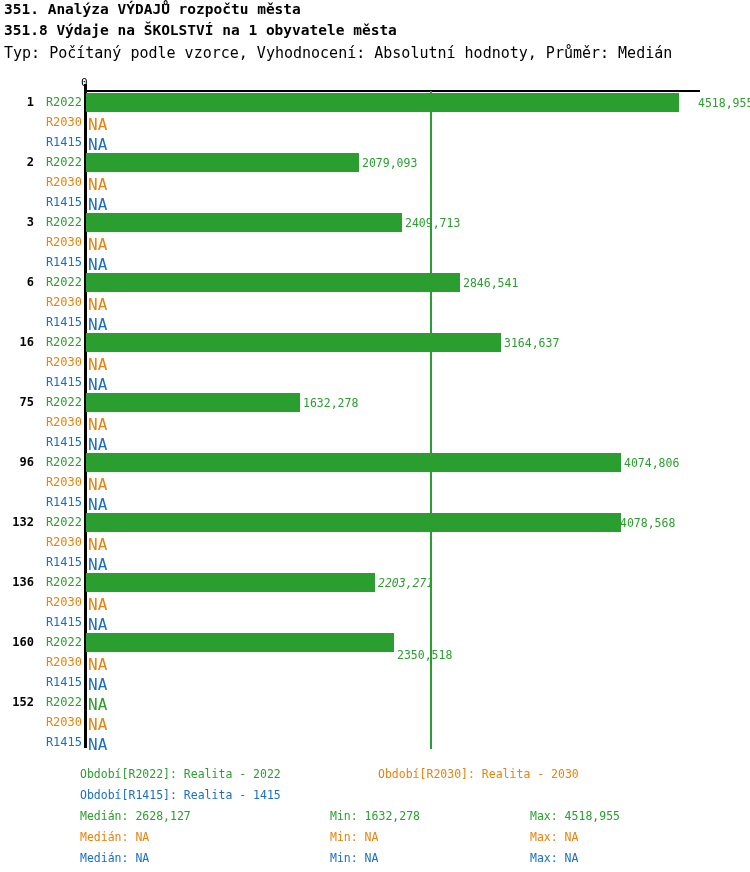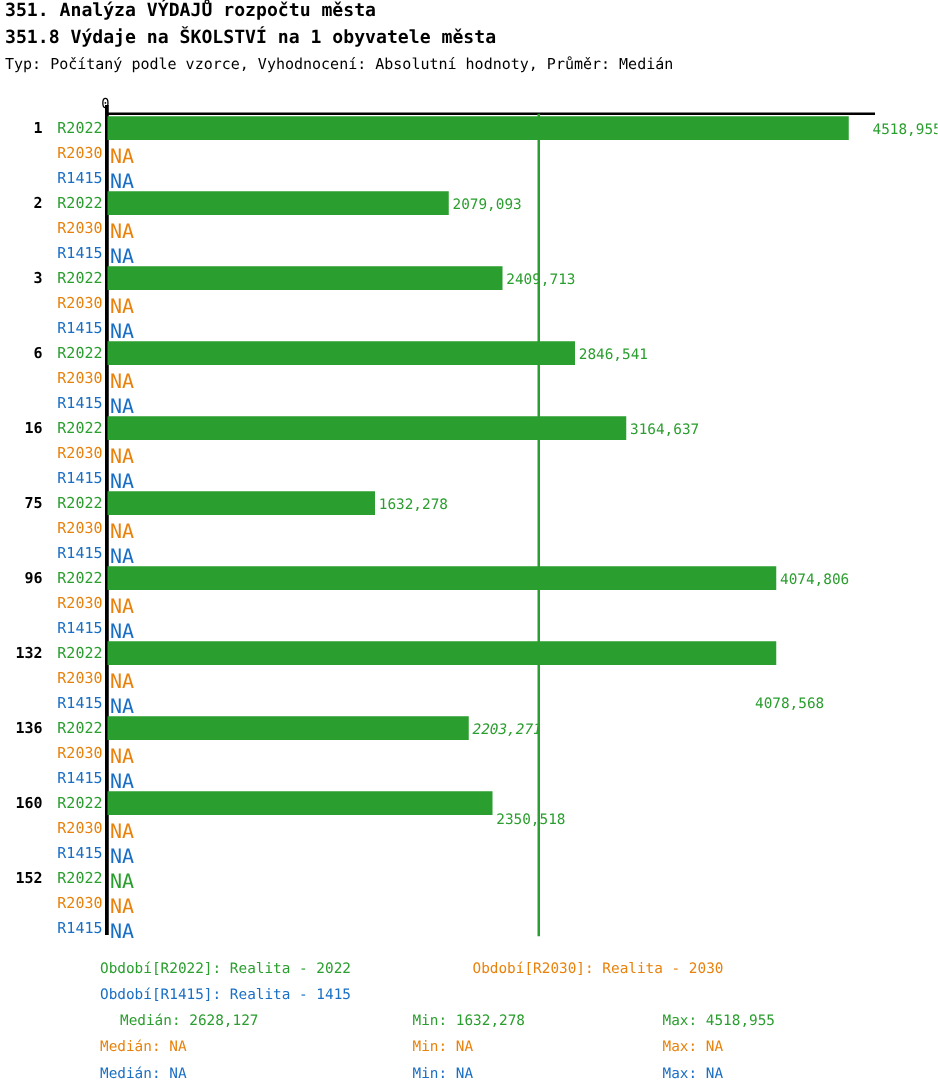--- a/index.html
+++ b/index.html
@@ -26,21 +26,21 @@
     letter-spacing: 0px;
     white-space: nowrap;
     color: #000;
   }
   #title-1 { top: 1px; }
   #title-2 { top: 22px; }
   #subtitle {
     position: absolute;
     left: 4px;
     top: 44px;
-    font-size: 12px;
+    font-size: 15px;
     white-space: nowrap;
     color: #000;
   }
 
   
   #plot {
     position: absolute;
     left: 0;
     top: 0;
     width: 750px;
@@ -179,21 +179,21 @@
       <div class="series-label" style="left: 38px; width: 44px; top: 455px; color: rgb(42, 158, 46);">R2022</div>
       <div class="bar" style="left: 86px; top: 453px; width: 535px; background: rgb(42, 158, 46);"></div>
       <div class="bar-value" style="left: 624px; top: 456px; color: rgb(42, 158, 46);">4074,806</div>
       <div class="series-label" style="left: 38px; width: 44px; top: 475px; color: rgb(232, 130, 12);">R2030</div>
       <div class="na-value" style="left: 88px; top: 475px; color: rgb(232, 130, 12);">NA</div>
       <div class="series-label" style="left: 38px; width: 44px; top: 495px; color: rgb(26, 111, 196);">R1415</div>
       <div class="na-value" style="left: 88px; top: 495px; color: rgb(26, 111, 196);">NA</div>
       <div class="group-id" style="left: 0px; width: 34px; top: 515px;">132</div>
       <div class="series-label" style="left: 38px; width: 44px; top: 515px; color: rgb(42, 158, 46);">R2022</div>
       <div class="bar" style="left: 86px; top: 513px; width: 535px; background: rgb(42, 158, 46);"></div>
-      <div class="bar-value" style="left: 604px; top: 516px; color: rgb(42, 158, 46); margin-top: 39px;">4078,568</div>
+      <div class="bar-value" style="left: 620px; top: 516px; color: rgb(42, 158, 46);">4078,568</div>
       <div class="series-label" style="left: 38px; width: 44px; top: 535px; color: rgb(232, 130, 12);">R2030</div>
       <div class="na-value" style="left: 88px; top: 535px; color: rgb(232, 130, 12);">NA</div>
       <div class="series-label" style="left: 38px; width: 44px; top: 555px; color: rgb(26, 111, 196);">R1415</div>
       <div class="na-value" style="left: 88px; top: 555px; color: rgb(26, 111, 196);">NA</div>
       <div class="group-id" style="left: 0px; width: 34px; top: 575px;">136</div>
       <div class="series-label" style="left: 38px; width: 44px; top: 575px; color: rgb(42, 158, 46);">R2022</div>
       <div class="bar" style="left: 86px; top: 573px; width: 289px; background: rgb(42, 158, 46);"></div>
       <div class="bar-value" style="left: 378px; top: 576px; color: rgb(42, 158, 46); font-style: italic;">2203,271</div>
       <div class="series-label" style="left: 38px; width: 44px; top: 595px; color: rgb(232, 130, 12);">R2030</div>
       <div class="na-value" style="left: 88px; top: 595px; color: rgb(232, 130, 12);">NA</div>
@@ -217,21 +217,21 @@
     </div>
 </div>
 
 <div id="footer">
   <div id="legend-container">
       <div class="footer-cell" style="left: 80px; top: 767px; color: rgb(42, 158, 46);">Období[R2022]: Realita - 2022</div>
       <div class="footer-cell" style="left: 378px; top: 767px; color: rgb(232, 130, 12);">Období[R2030]: Realita - 2030</div>
       <div class="footer-cell" style="left: 80px; top: 788px; color: rgb(26, 111, 196);">Období[R1415]: Realita - 1415</div>
     </div>
   <div id="stats-container">
-      <div class="footer-cell" style="left: 96px; top: 809px; color: rgb(42, 158, 46);">Medián: 2628,127</div>
+      <div class="footer-cell" style="left: 80px; top: 809px; color: rgb(42, 158, 46);">Medián: 2628,127</div>
       <div class="footer-cell" style="left: 330px; top: 809px; color: rgb(42, 158, 46);">Min: 1632,278</div>
       <div class="footer-cell" style="left: 530px; top: 809px; color: rgb(42, 158, 46);">Max: 4518,955</div>
       <div class="footer-cell" style="left: 80px; top: 830px; color: rgb(232, 130, 12);">Medián: NA</div>
       <div class="footer-cell" style="left: 330px; top: 830px; color: rgb(232, 130, 12);">Min: NA</div>
       <div class="footer-cell" style="left: 530px; top: 830px; color: rgb(232, 130, 12);">Max: NA</div>
       <div class="footer-cell" style="left: 80px; top: 851px; color: rgb(26, 111, 196);">Medián: NA</div>
       <div class="footer-cell" style="left: 330px; top: 851px; color: rgb(26, 111, 196);">Min: NA</div>
       <div class="footer-cell" style="left: 530px; top: 851px; color: rgb(26, 111, 196);">Max: NA</div>
     </div>
 </div>

